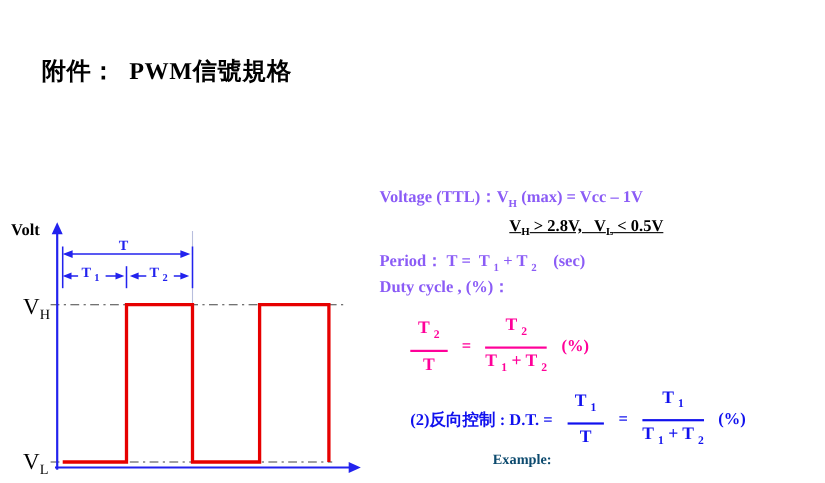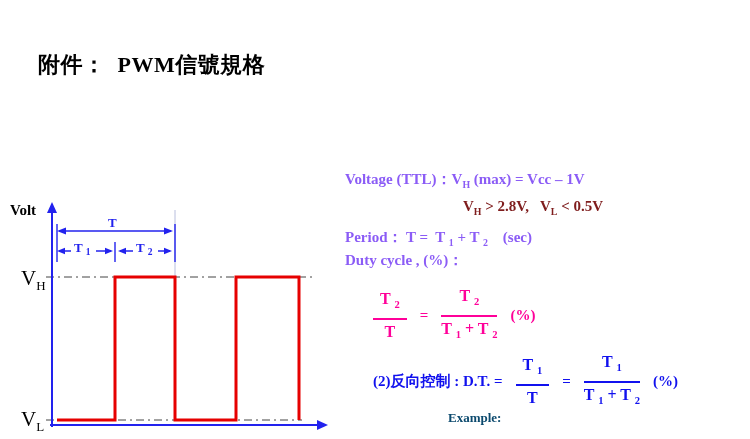--- a/index.html
+++ b/index.html
@@ -35,21 +35,21 @@
   .bluefill { fill: #2222ee; stroke: none; }
   .svg-lbl { fill: #2222ee; font-weight: bold; font-size: 13px; font-family: "Liberation Serif", serif; }
   .svg-sub { font-size: 9.5px; }
 
   
   .spec-line { position: absolute; font-size: 15px; font-weight: bold; color: #8b5cf6; white-space: pre; }
   .voltage-line { left: 345px; top: 130px; }
   .range-line  { left: 463px; top: 158px; }
   .period-line { left: 345px; top: 188px; }
   .duty-line   { left: 345px; top: 211px; }
-  .red { color: #7f1d1d; }
+  .red { color: #000000; text-decoration: underline; }
 
   .formula {
     position: absolute; display: flex; align-items: center; gap: 13px;
     font-weight: bold; font-size: 15px;
   }
   .forward { left: 373px; top: 246px; color: #ff0099; }
   .reverse { left: 373px; top: 312px; color: #1111ee; }
   .f-label { white-space: pre; }
   .frac { display: inline-flex; flex-direction: column; text-align: center; font-size: 16px; line-height: 20px; }
   .frac .num { border-bottom: 2px solid currentColor; padding: 0 7px 3px; }

